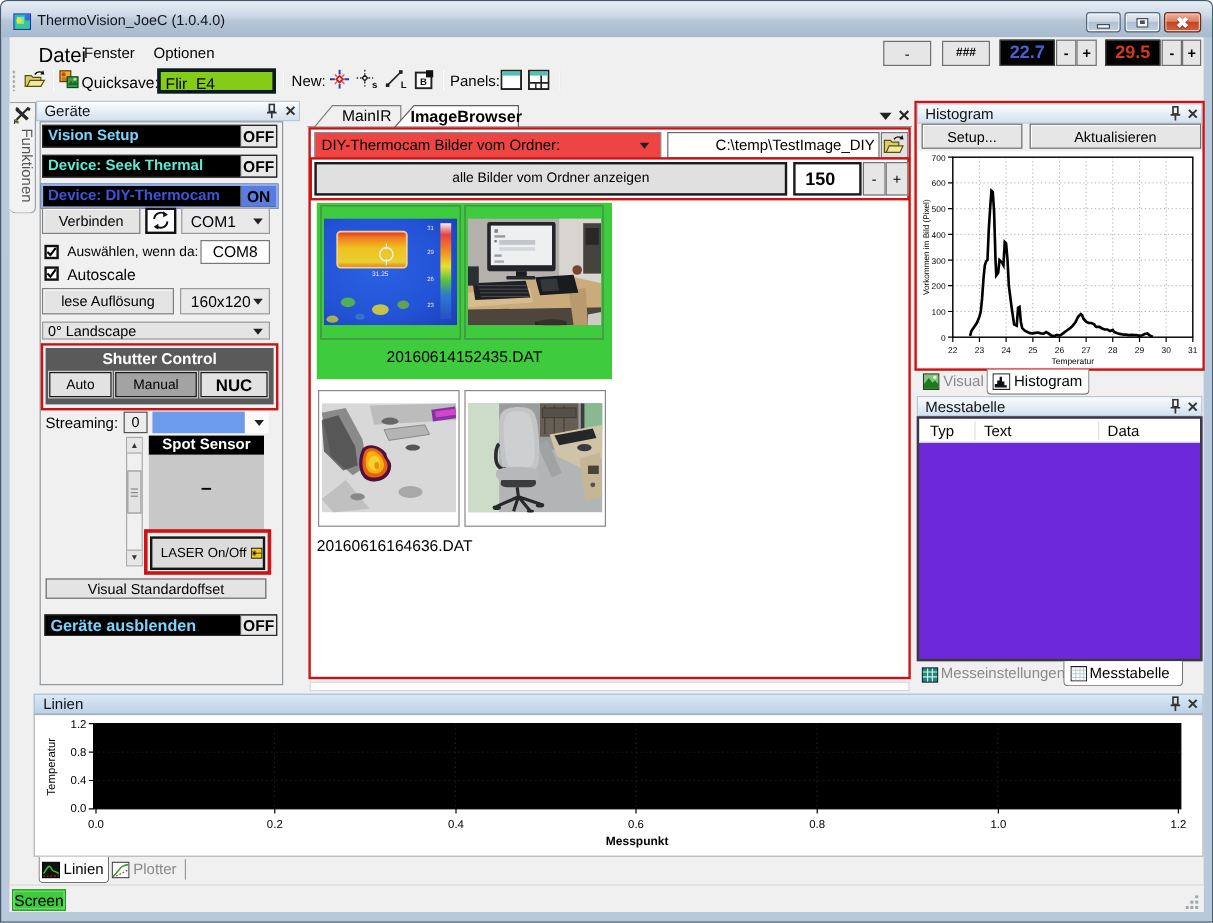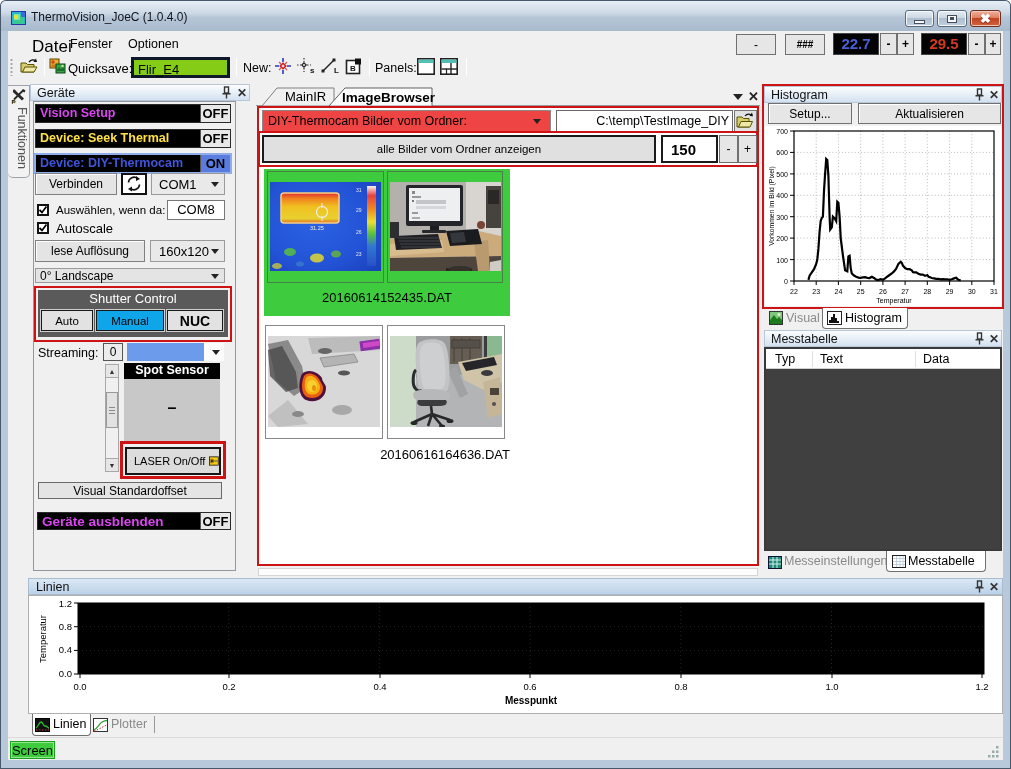--- a/index.html
+++ b/index.html
@@ -5,21 +5,21 @@
 body{font-family:"Liberation Sans",sans-serif;font-size:13px;color:#000}
 #win{position:absolute;left:0;top:0;width:1011px;height:769px;background:#b7c9da;border-radius:6px 6px 0 0;box-shadow:inset 0 0 0 1px #46586a;overflow:hidden}
 .abs{position:absolute}
 .btn{position:absolute;background:#e6e6e6;border:1px solid #707070;display:flex;align-items:center;justify-content:center;font-size:12px}
 .sel{position:absolute;background:#e9e9e9;border:1px solid #9a9a9a;display:flex;align-items:center}
 .sel .ar{position:absolute;right:5px;top:50%;margin-top:-2px;width:0;height:0;border-left:4px solid transparent;border-right:4px solid transparent;border-top:5px solid #222}
 .hdr{position:absolute;height:17px;background:linear-gradient(#fbfdfe,#d3e1f0);border:1px solid #b9c7d8;display:flex;align-items:center;font-size:12.5px;padding-left:6px;color:#111}
 .pin{position:absolute;width:11px;height:13px}
 .xg{position:absolute;font-size:12px;font-weight:bold;color:#333;line-height:12px}
 .blk{position:absolute;display:flex;border:1px solid #2a2a2a;background:#000}
-.blk .t{flex:1;color:#d946ef;font-weight:bold;font-size:12.5px;padding:1px 0 0 4px;white-space:nowrap;overflow:hidden}
+.blk .t{flex:1;color:#7dd3fc;font-weight:bold;font-size:12.5px;padding:1px 0 0 4px;white-space:nowrap;overflow:hidden}
 .blk .off{width:30px;background:#e8e8e8;color:#000;font-weight:bold;font-size:13px;display:flex;align-items:center;justify-content:center;border-left:1px solid #555}
 .cb{position:absolute;width:12px;height:12px;background:#fff;border:2px solid #111;font-size:11px;font-weight:bold;line-height:8px;text-align:center}
 .lbl{position:absolute;white-space:nowrap}
 .redbox{position:absolute;border:2px solid #cd1313}
 .tabact{position:absolute;background:#fff;border:1px solid #707070;border-bottom:none;border-radius:3px 3px 0 0;display:flex;align-items:center}
 .sep{position:absolute;width:1px;height:18px;background:#c6c6c6;border-right:1px solid #fff}
 </style></head><body>
 <div id="win">
 
 <div class="abs" style="left:1px;top:1px;width:1009px;height:30px;background:linear-gradient(#e7eef5 0%,#cdd9e6 40%,#b6c6d7 55%,#a8bacd 100%);border-radius:5px 5px 0 0"></div>
@@ -129,21 +129,21 @@
       <line x1="1.5" y1="7.8" x2="9.5" y2="7.8" stroke="#333" stroke-width="1.4"></line>
       <line x1="5.5" y1="8" x2="5.5" y2="12.5" stroke="#333" stroke-width="1.4"></line>
     </svg>
 <div class="xg" style="left:237px;top:87px">✕</div>
 <div class="abs" style="left:33px;top:101px;width:203px;height:470px;background:#f0f0f0;border:1px solid #90989f"></div>
 <div class="blk" style="left:35px;top:104px;width:196px;height:19px">
       <div class="t">Vision Setup</div>
       <div class="off">OFF</div>
     </div>
 <div class="blk" style="left:35px;top:129px;width:196px;height:19px">
-      <div class="t" style="color:#fde047">Device: Seek Thermal</div>
+      <div class="t" style="color:#5eead4">Device: Seek Thermal</div>
       <div class="off">OFF</div>
     </div>
 <div class="blk" style="left:34px;top:153px;width:198px;height:21px;border:2px solid #8fadea">
       <div class="t" style="color:#4054d8">Device: DIY-Thermocam</div>
       <div class="off" style="background:#5b7cdf;color:#000">ON</div>
     </div>
 <div class="btn" style="left:35px;top:173px;width:82px;height:22px;background:#e4e4e4;border:1px solid #808080;box-shadow:inset 1px 1px 0 #fff">Verbinden</div>
 <div class="abs" style="left:121px;top:173px;width:26px;height:22px;background:#fff;border:2px solid #111"><svg width="22" height="18" viewBox="0 0 22 18">
         <path d="M14.5 3.5 A5.5 5.5 0 0 0 5.5 7.5" fill="none" stroke="#111" stroke-width="1.6"></path>
         <path d="M7.5 13.5 A5.5 5.5 0 0 0 16.5 9.5" fill="none" stroke="#111" stroke-width="1.6"></path>
@@ -162,23 +162,23 @@
       <svg width="8" height="8" viewBox="0 0 8 8" style="display:block">
         <polyline points="0.5,4 3,6.5 7.5,0.5" fill="none" stroke="#000" stroke-width="1.8"></polyline>
       </svg>
     </div>
 <div class="lbl" style="left:56px;top:221px;font-size:13px">Autoscale</div>
 <div class="btn" style="left:35px;top:240px;width:110px;height:22px;background:#e4e4e4;border:1px solid #808080;box-shadow:inset 1px 1px 0 #fff">lese Auflösung</div>
 <div class="sel" style="left:150px;top:240px;width:75px;height:22px;font-size:13px;padding-left:8px">160x120<span class="ar"></span></div>
 <div class="sel" style="left:35px;top:268px;width:190px;height:15px;font-size:12px;padding-left:4px;background:#e4e4e4">0° Landscape<span class="ar"></span></div>
 <div class="redbox" style="left:34px;top:286px;width:198px;height:56px"></div>
 <div class="abs" style="left:38px;top:290px;width:190px;height:47px;background:#5a5a5a">
-<div class="abs" style="left:0;top:1px;width:190px;text-align:center;color:#fff;font-weight:normal;font-size:13px">Shutter Control</div>
+<div class="abs" style="left:0;top:1px;width:190px;text-align:center;color:#fff;font-weight:bold;font-size:13px">Shutter Control</div>
 <div class="btn" style="left:3px;top:20px;width:52px;height:21px;background:#e2e2e2;border:1px solid #181818;box-shadow:0 0 0 1px #cfcfcf;font-size:11.5px">Auto</div>
-<div class="btn" style="left:58px;top:20px;width:68px;height:21px;background:#0ea5e9;border:1px solid #181818;box-shadow:0 0 0 1px #cfcfcf;font-size:11.5px">Manual</div>
+<div class="btn" style="left:58px;top:20px;width:68px;height:21px;background:#a3a3a3;border:1px solid #181818;box-shadow:0 0 0 1px #cfcfcf;font-size:11.5px">Manual</div>
 <div class="btn" style="left:129px;top:20px;width:56px;height:21px;background:#e2e2e2;border:1px solid #181818;box-shadow:0 0 0 1px #cfcfcf;font-weight:bold;font-size:14px">NUC</div>
 </div>
 <div class="lbl" style="left:38px;top:346px;font-size:12.5px">Streaming:</div>
 <div class="abs" style="left:103px;top:343px;width:20px;height:18px;background:#ececec;border:1px solid #555;text-align:center;font-size:12px;padding-top:1px">0</div>
 <div class="abs" style="left:127px;top:343px;width:97px;height:18px;background:#fbfbfb">
       <div class="abs" style="left:0;top:0;width:77px;height:18px;background:#6b9bea"></div>
       <div class="abs" style="right:4px;top:7px;width:0;height:0;border-left:4px solid transparent;border-right:4px solid transparent;border-top:5px solid #222"></div>
     </div>
 <div class="abs" style="left:105px;top:364px;width:14px;height:108px;background:#f0f0f0;border:1px solid #a8a8a8">
 <div class="abs" style="left:0;top:0;width:12px;height:13px;background:#e6e6e6;border-bottom:1px solid #aaa;text-align:center;font-size:7px;line-height:13px;color:#333">▲</div>
@@ -360,21 +360,21 @@
 <path d="M30 6 C26 8 25 16 26 30 C27 44 28 54 32 58 C36 61 52 60 56 56 C60 52 60 40 59 28 C58 14 56 7 52 5 C46 2 34 3 30 6 Z" fill="#c2c4c6"></path>
 <path d="M33 9 C30 11 29 18 30 30 C31 42 32 50 35 54 C38 56 50 55 53 52 C56 49 56 39 55 28 C54 16 52 10 49 8 C44 6 36 6 33 9 Z" fill="#cdcfd1"></path>
 <path d="M26 34 C23 36 22 48 25 52 C27 55 30 56 32 54" fill="none" stroke="#2a2c2e" stroke-width="3"></path>
 <path d="M24 56 C22 60 24 64 30 65 L54 66 C60 65 62 60 58 56 C52 52 30 52 24 56 Z" fill="#b6b8ba"></path>
 <path d="M28 64 C26 68 28 70 34 70 L50 70 C56 70 58 67 56 64 Z" fill="#3a3c3e"></path>
 <path d="M41 70 L42 78 M42 78 L24 86 M42 78 L60 84 M42 78 L38 90 M42 78 L52 90" stroke="#26282a" stroke-width="2.6" fill="none"></path>
 <ellipse cx="24" cy="87" rx="3.5" ry="2" fill="#26282a"></ellipse>
       <ellipse cx="60" cy="85" rx="3.5" ry="2" fill="#26282a"></ellipse>
       <ellipse cx="52" cy="90" rx="3" ry="1.5" fill="#26282a"></ellipse>
 </svg>
-<div class="abs" style="left:264px;top:447px;width:246px;height:16px;text-align:right;font-size:13px">20160616164636.DAT</div>
+<div class="abs" style="left:264px;top:447px;width:246px;height:16px;text-align:left;font-size:13px">20160616164636.DAT</div>
 <div class="abs" style="left:258px;top:568px;width:500px;height:8px;background:#fcfcfc;border:1px solid #d5d5d5"></div>
 
 <div class="abs" style="left:762px;top:84px;width:242px;height:225px;background:#f0f0f0;border:2px solid #cd1313"></div>
 <div class="hdr" style="left:764px;top:86px;width:238px">Histogram</div>
 <svg class="pin" style="left:974px;top:88px" width="11" height="13" viewBox="0 0 11 13">
       <rect x="3.5" y="1" width="4" height="6" fill="none" stroke="#333" stroke-width="1.4"></rect>
       <line x1="1.5" y1="7.8" x2="9.5" y2="7.8" stroke="#333" stroke-width="1.4"></line>
       <line x1="5.5" y1="8" x2="5.5" y2="12.5" stroke="#333" stroke-width="1.4"></line>
     </svg>
 <div class="xg" style="left:989px;top:89px">✕</div>
@@ -459,21 +459,21 @@
     </svg>
 <div class="lbl" style="left:845px;top:311px;font-size:12.5px">Histogram</div>
 
 <div class="hdr" style="left:764px;top:330px;width:238px">Messtabelle</div>
 <svg class="pin" style="left:974px;top:332px" width="11" height="13" viewBox="0 0 11 13">
       <rect x="3.5" y="1" width="4" height="6" fill="none" stroke="#333" stroke-width="1.4"></rect>
       <line x1="1.5" y1="7.8" x2="9.5" y2="7.8" stroke="#333" stroke-width="1.4"></line>
       <line x1="5.5" y1="8" x2="5.5" y2="12.5" stroke="#333" stroke-width="1.4"></line>
     </svg>
 <div class="xg" style="left:989px;top:333px">✕</div>
-<div class="abs" style="left:764px;top:347px;width:238px;height:204px;background:#404040;border:2px solid #3a3a3a">
+<div class="abs" style="left:764px;top:347px;width:238px;height:204px;background:#6d28d9;border:2px solid #3a3a3a">
 <div class="abs" style="left:0;top:0;width:234px;height:20px;background:#fff;border-bottom:1px solid #d0d0d0">
 <span class="abs" style="left:9px;top:3px;font-size:12.5px">Typ</span>
         <span class="abs" style="left:54px;top:3px;font-size:12.5px">Text</span>
         <span class="abs" style="left:157px;top:3px;font-size:12.5px">Data</span>
 <span class="abs" style="left:46px;top:2px;width:1px;height:16px;background:#e0e0e0"></span>
         <span class="abs" style="left:149px;top:2px;width:1px;height:16px;background:#e0e0e0"></span>
 </div>
     </div>
 
 <svg class="abs" style="left:768px;top:556px" width="14" height="13" viewBox="0 0 14 13">

